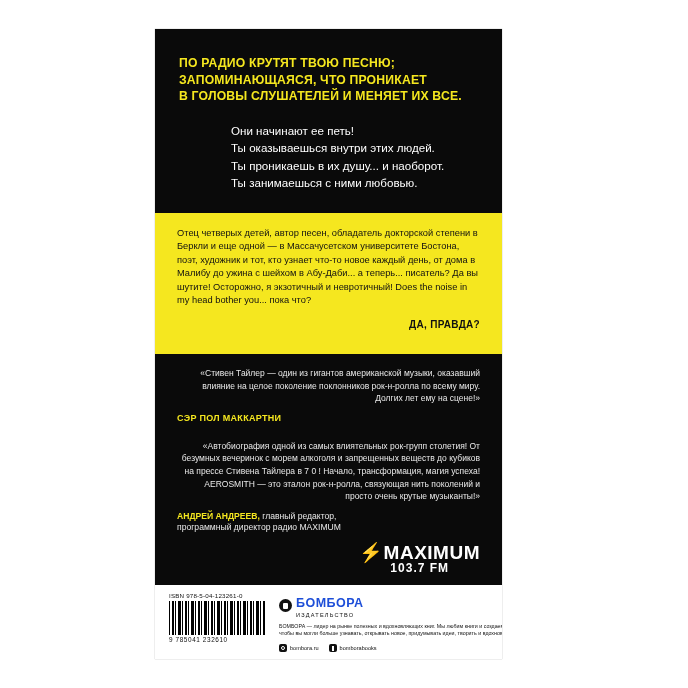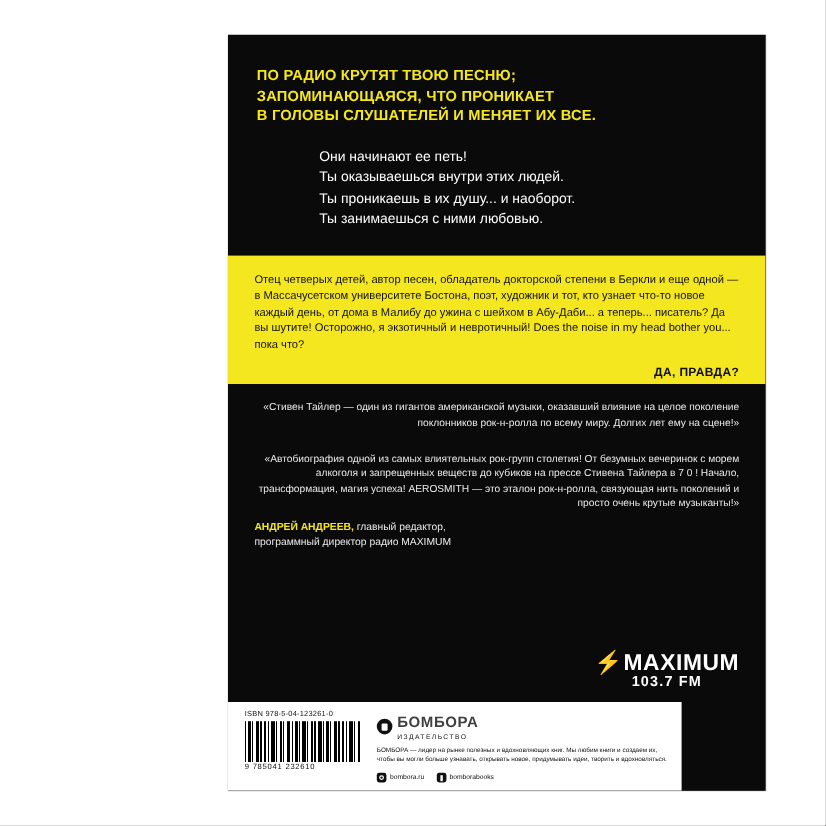--- a/index.html
+++ b/index.html
@@ -10,26 +10,25 @@
   body {
     width: 688px;
     height: 688px;
     font-family: "Liberation Sans", sans-serif;
     overflow: hidden;
   }
   #cover {
     position: absolute;
     left: 155px;
     top: 29px;
-    width: 448px;
+    width: 347px;
     height: 630px;
     background: #0a0a0a;
     overflow: hidden;
     box-shadow: 0 0 1px rgba(0,0,0,0.4);
-    margin-left: 35px;
   }
 
   
   .poem {
     padding: 26px 24px 0 24px;
   }
   .poem-lead {
     color: #f5e71f;
     font-weight: bold;
     font-size: 12.2px;
@@ -52,21 +51,21 @@
     line-height: 16.5px;
     letter-spacing: 0.2px;
     margin-top: 18px;
     text-transform: uppercase;
   }
 
   
   .yellow-block {
     background: #f5e71f;
     margin-top: 21px;
-    padding: 14px 22px 4px 22px;
+    padding: 14px 22px 24px 22px;
   }
   .yellow-block p {
     margin: 0;
     color: #111111;
     font-size: 9.3px;
     line-height: 13.6px;
   }
   .yellow-accent {
     text-align: right;
     font-weight: bold;
@@ -191,21 +190,21 @@
     left: 4px;
     top: 3.5px;
     width: 5px;
     height: 6px;
     background: #fff;
     border-radius: 1px;
   }
   .pub-name {
     font-size: 12.5px;
     font-weight: bold;
-    color: #404040;
+    color: #1d4ed8;
     letter-spacing: 0.5px;
     line-height: 12px;
   }
   .pub-sub {
     font-size: 5.6px;
     color: #111;
     letter-spacing: 1.2px;
     margin-top: 1px;
   }
   .pub-text {
@@ -278,20 +277,21 @@
   </div>
 
   <div class="yellow-block">
     <p>Отец четверых детей, автор песен, обладатель докторской степени в Беркли и еще одной — в Массачусетском университете Бостона, поэт, художник и тот, кто узнает что-то новое каждый день, от дома в Малибу до ужина с шейхом в Абу-Даби... а теперь... писатель? Да вы шутите! Осторожно, я экзотичный и невротичный! Does the noise in my head bother you... пока что?</p>
     <div class="yellow-accent">ДА, ПРАВДА?</div>
   </div>
 
   <div class="quotes">
     <div>
       <p class="quote-text">«Стивен Тайлер — один из гигантов американской музыки, оказавший влияние на целое поколение поклонников рок-н-ролла по всему миру. Долгих лет ему на сцене!»</p>
+      <div class="quote-author">СЭР ПОЛ МАККАРТНИ</div>
     </div>
     <div class="quote-block-2">
       <p class="quote-text">«Автобиография одной из самых влиятельных рок-групп столетия! От безумных вечеринок с морем алкоголя и запрещенных веществ до кубиков на прессе Стивена Тайлера в 7 0 ! Начало, трансформация, магия успеха! AEROSMITH — это эталон рок-н-ролла, связующая нить поколений и просто очень крутые музыканты!»</p>
       <div class="quote-author-2">
         <span>АНДРЕЙ АНДРЕЕВ,</span>
         <span class="reg">главный редактор,</span><br>
         <span class="reg">программный директор радио MAXIMUM</span>
       </div>
     </div>
   </div>

